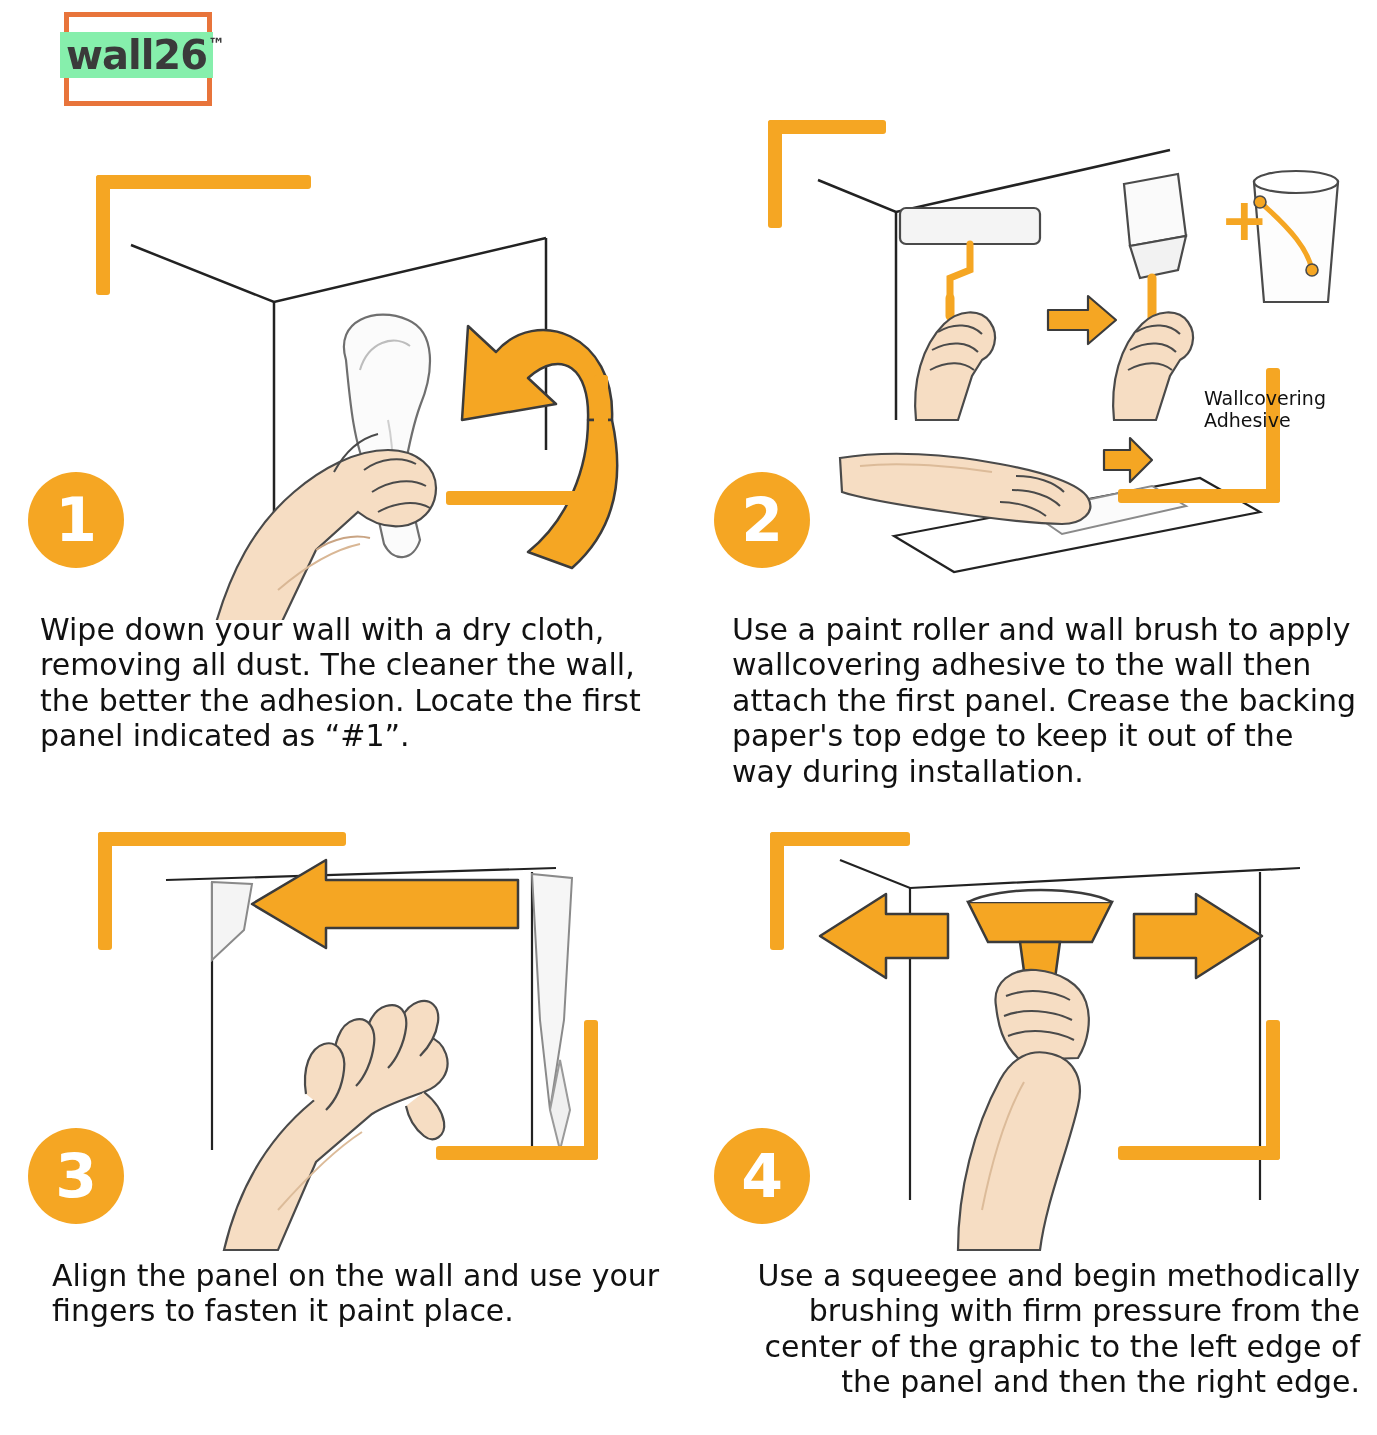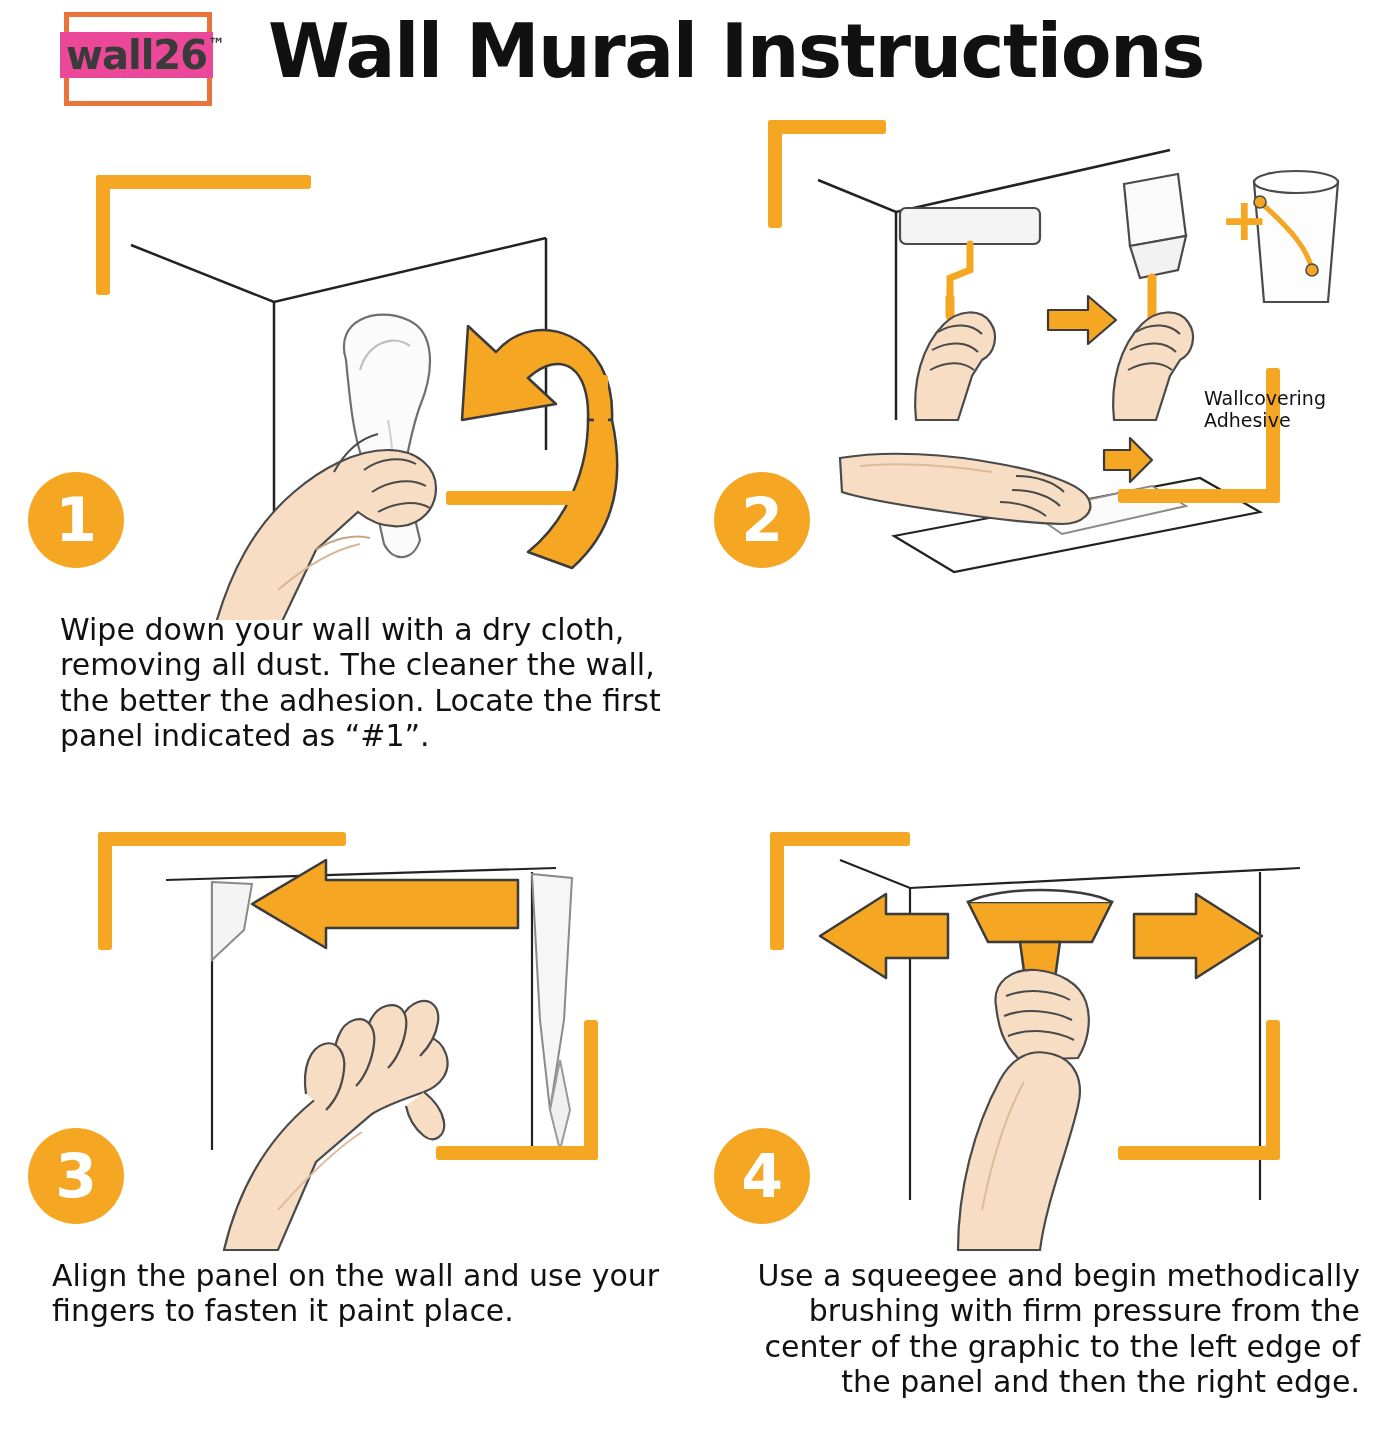--- a/index.html
+++ b/index.html
@@ -40,21 +40,21 @@
   }
   .logo-text {
     position: absolute;
     left: 60px;
     top: 32px;
     font-family: "DejaVu Sans", sans-serif;
     font-size: 40px;
     font-weight: bold;
     color: #3a3a3a;
     letter-spacing: -1px;
-    background: #ec4899;
+    background: #86efac;
     padding: 0 6px;
     z-index: 3;
   }
   .logo-tm {
     position: absolute;
     left: 208px;
     top: 34px;
     font-size: 17px;
     font-weight: bold;
     color: #3a3a3a;
@@ -119,21 +119,21 @@
   .step-4 .step-num { left: 14px; top: 318px; }
 
   .caption {
     position: absolute;
     left: 40px;
     width: 620px;
     font-size: 30px;
     line-height: 1.18;
     color: #111111;
   }
-  .step-1 .caption { top: 492px; left: 44px; width: 615px; }
+  .step-1 .caption { top: 492px; left: 24px; width: 615px; }
   .step-2 .caption { top: 492px; left: 32px; width: 628px; }
   .step-3 .caption { top: 448px; left: 36px; width: 610px; }
   .step-4 .caption { top: 448px; left: 32px; width: 628px; text-align: right; }
 
   .adhesive-label {
     position: absolute;
     right: 6px;
     top: 268px;
     width: 150px;
     font-size: 19px;
@@ -146,21 +146,20 @@
 </style>
 </head>
 <body>
 
 <div class="page">
 
   <div class="header">
     <div class="logo-box"></div>
     <div class="logo-text">wall26</div>
     <div class="logo-tm">™</div>
-    <div class="main-title">Wall Mural Instructions</div>
   </div>
 
   <div class="step step-1">
     <div class="art">
       <svg class="art-svg" width="660" height="500" viewBox="0 0 660 500">
 
         <g stroke="#222" stroke-width="2.5" fill="none">
           <path d="M115,125 L258,182 L530,118"></path>
           <path d="M258,182 L258,430"></path>
           <path d="M530,118 L530,330"></path>
@@ -272,20 +271,21 @@
       <div class="bracket" style="left:68px;  top:0px;   width:118px; height:14px;"></div>
       <div class="bracket" style="left:68px;  top:0px;   width:14px;  height:108px;"></div>
       <div class="bracket" style="left:566px; top:248px; width:14px;  height:135px;"></div>
       <div class="bracket" style="left:418px; top:369px; width:162px; height:14px;"></div>
       <div class="adhesive-label">
         <span>Wallcovering</span><br>
         <span>Adhesive</span>
       </div>
     </div>
     <div class="step-num">2</div>
+    <div class="caption">Use a paint roller and wall brush to apply wallcovering adhesive to the wall then attach the first panel. Crease the backing paper's top edge to keep it out of the way during installation.</div>
   </div>
 
   <div class="step step-3">
     <div class="art">
       <svg class="art-svg" width="660" height="450" viewBox="0 0 660 450">
 
         <g stroke="#222" stroke-width="2.2" fill="none">
           <path d="M150,70 L540,58"></path>
           <path d="M196,72 L196,340"></path>
           <path d="M516,62 L516,340"></path>

